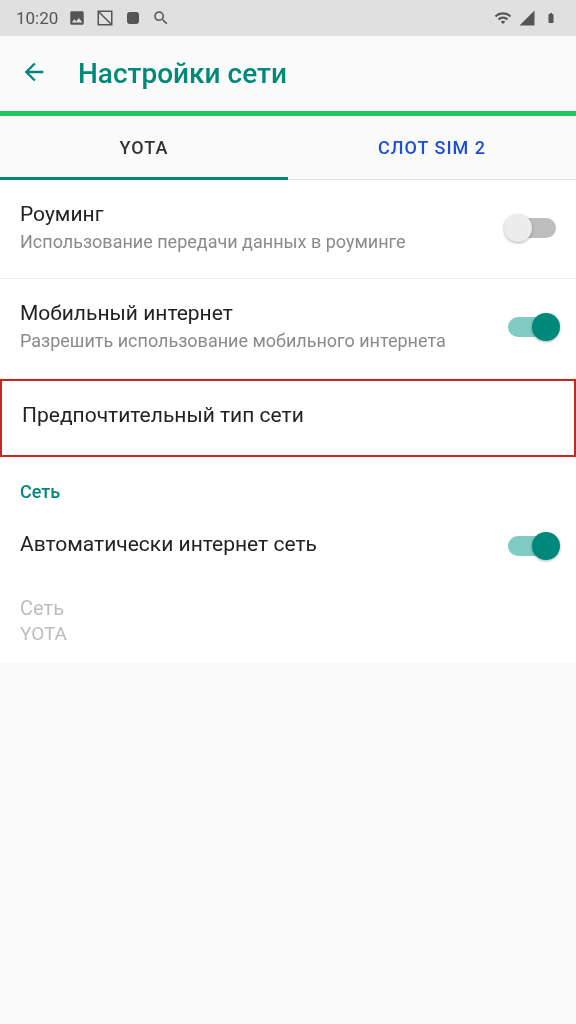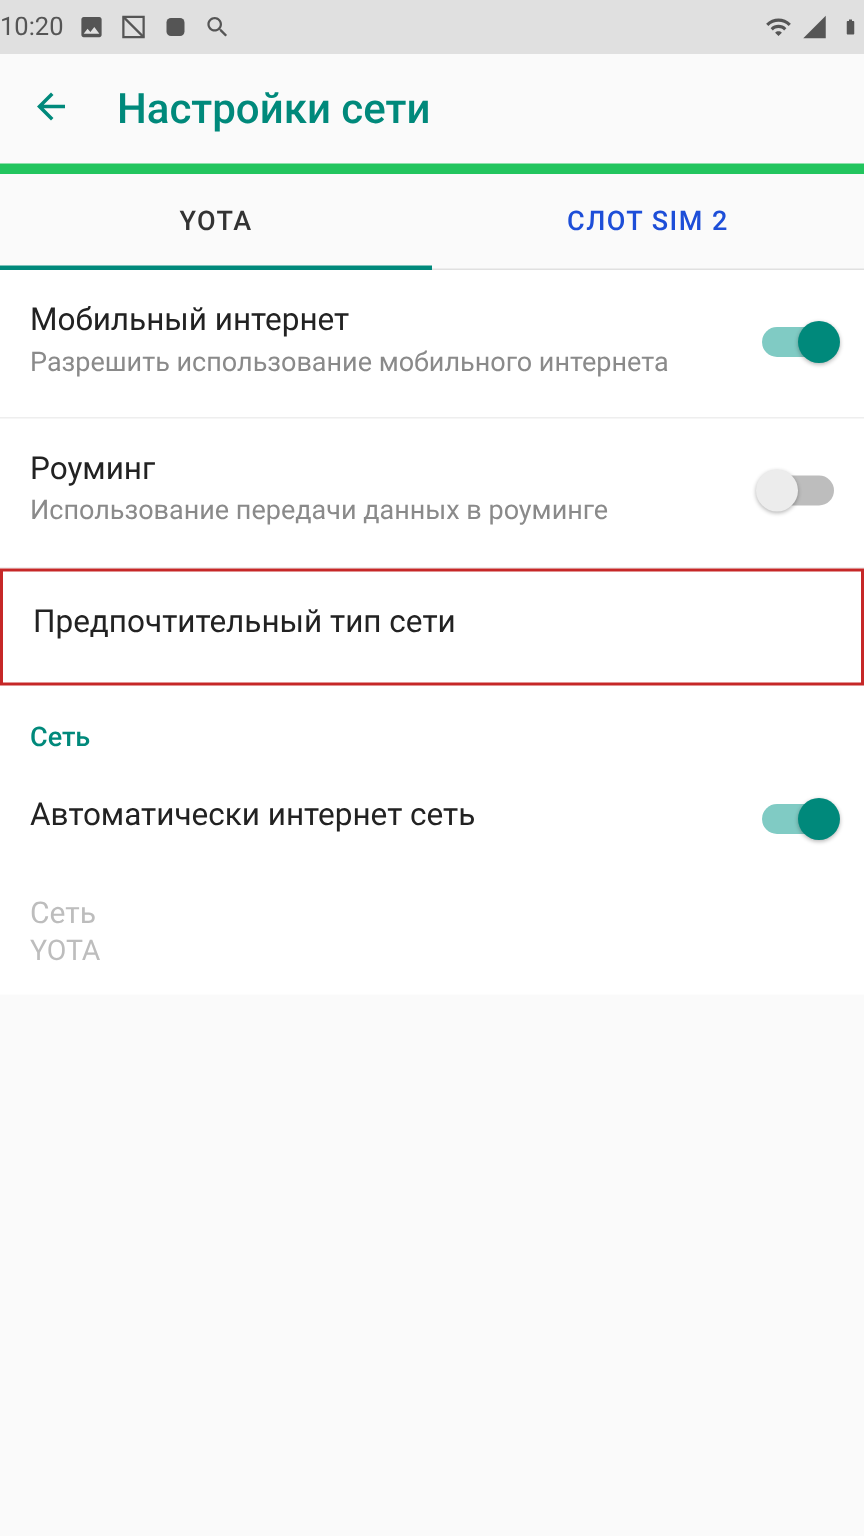--- a/index.html
+++ b/index.html
@@ -3,35 +3,35 @@
   <meta charset="utf-8">
   <style>
     * { margin: 0; padding: 0; box-sizing: border-box; font-family: Roboto, -apple-system, sans-serif; }
     html, body { width: 576px; height: 1024px; background: #fafafa; overflow: hidden; }
     
     .status-bar {
       height: 36px;
       background: #e0e0e0;
       display: flex;
       align-items: center;
-      padding: 0 0;
+      padding: 0 16px;
       color: #555;
       font-size: 17px;
     }
     .status-left { display: flex; align-items: center; gap: 10px; }
     .status-right { margin-left: auto; display: flex; align-items: center; gap: 6px; }
     .status-icon { width: 18px; height: 18px; display: inline-flex; align-items: center; justify-content: center; }
     
     .app-bar {
       height: 80px;
       display: flex;
       align-items: center;
       padding: 0 20px;
       gap: 30px;
-      border-bottom: 7px solid #22c55e;
+      border-bottom: 5px solid #22c55e;
     }
     .back-arrow { color: #00897b; }
     .app-title { color: #00897b; font-size: 28px; font-weight: 500; }
     
     .tabs {
       display: flex;
       height: 64px;
       border-bottom: 1px solid #e0e0e0;
     }
     .tab {
@@ -161,32 +161,32 @@
   </div>
   <div class="tab">
     <span>СЛОТ SIM 2</span>
   </div>
 </div>
 
 <div class="settings-list">
 
   <div class="setting-item">
     <div class="setting-text">
+      <div class="setting-title">Роуминг</div>
+      <div class="setting-sub">Использование передачи данных в роуминге</div>
+    </div>
+    <div class="toggle off"></div>
+  </div>
+
+  <div class="setting-item">
+    <div class="setting-text">
       <div class="setting-title">Мобильный интернет</div>
       <div class="setting-sub">Разрешить использование мобильного интернета</div>
     </div>
     <div class="toggle on"></div>
-  </div>
-
-  <div class="setting-item">
-    <div class="setting-text">
-      <div class="setting-title">Роуминг</div>
-      <div class="setting-sub">Использование передачи данных в роуминге</div>
-    </div>
-    <div class="toggle off"></div>
   </div>
 
 
   <div class="highlight-box">
     <div class="setting-item">
       <div class="setting-text">
         <div class="setting-title">Предпочтительный тип сети</div>
       </div>
     </div>
   </div>

